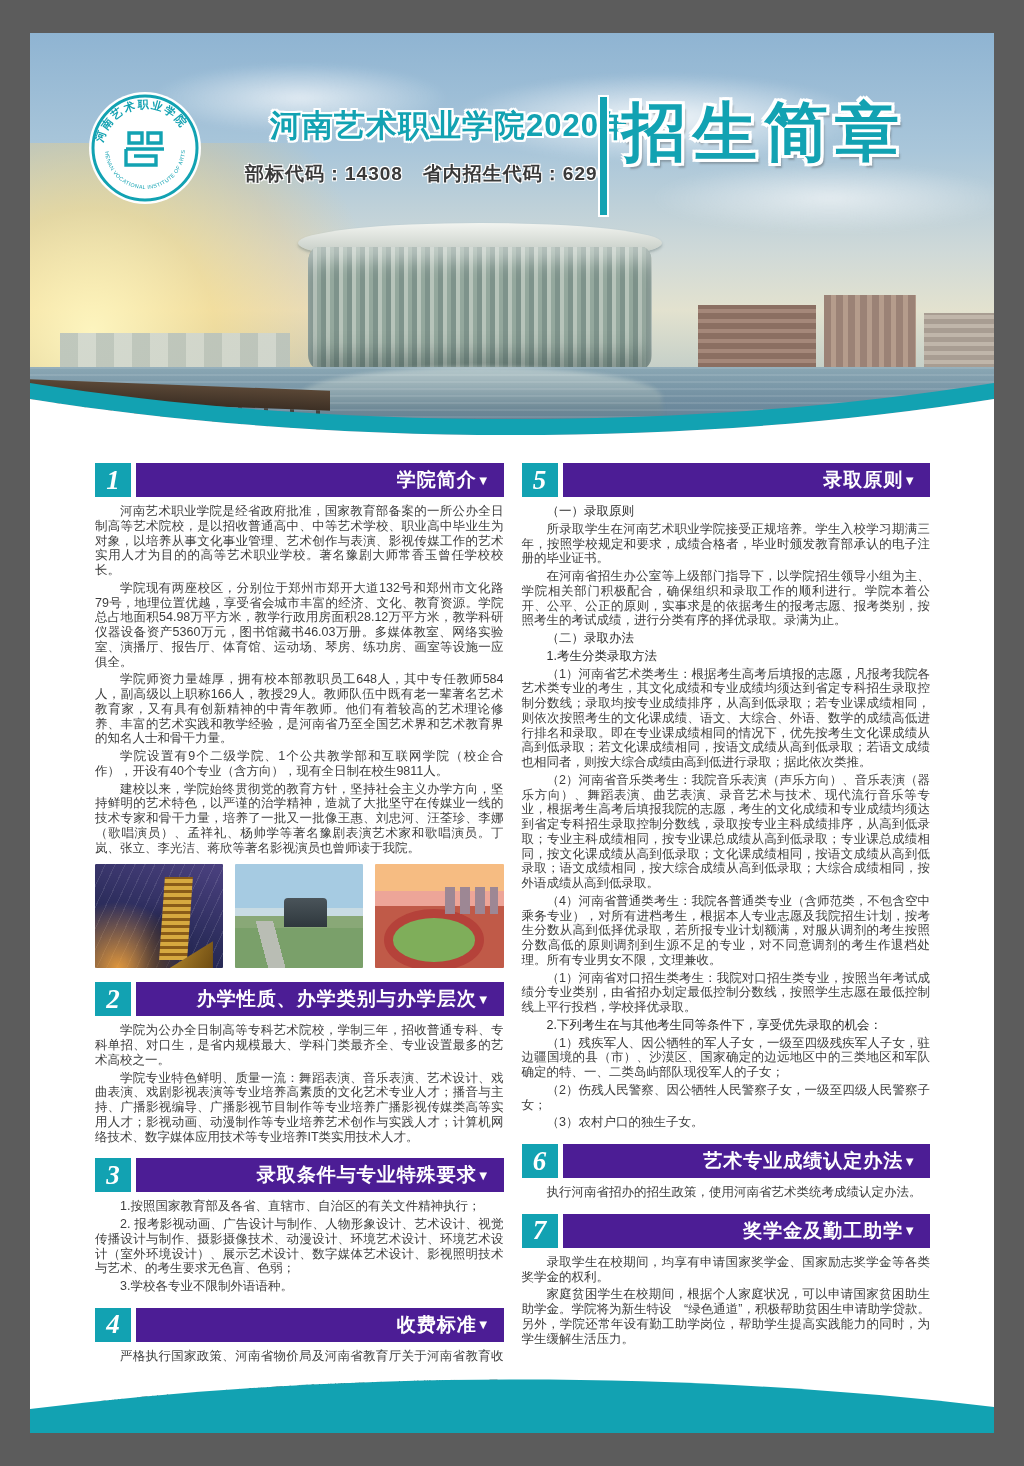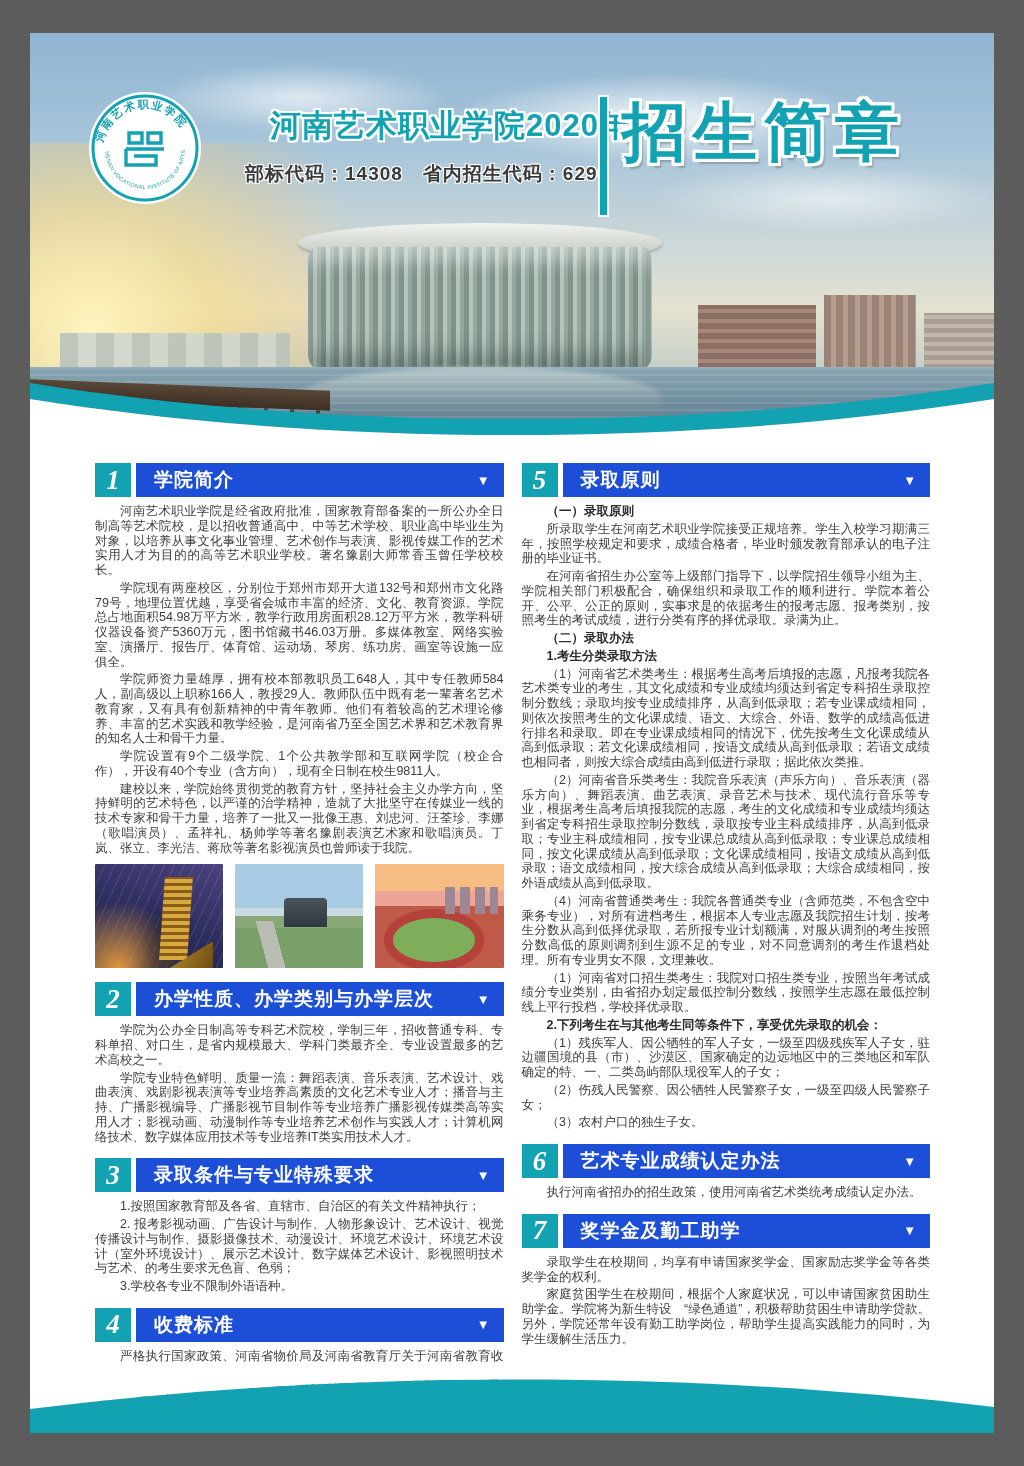--- a/index.html
+++ b/index.html
@@ -53,25 +53,25 @@
   .hero-curve{position:absolute;left:0;bottom:0;width:100%;height:80px;z-index:7;display:block;}
 
   
   .body-cols{display:flex;gap:18px;padding:10px 64px 0 65px;}
   .col{flex:1;min-width:0;}
   .sec{margin-top:14px;}
   .sec:first-child{margin-top:0;}
   .sec-head{display:flex;align-items:stretch;height:34px;margin-bottom:7px;}
   .sec-num{width:36px;background:#12a2b2;color:#fff;display:flex;align-items:center;justify-content:center;
     font-family:"Liberation Serif","DejaVu Serif",serif;font-style:italic;font-weight:700;font-size:27px;margin-right:5px;}
-  .sec-bar{flex:1;background:#1d4ed8;display:flex;align-items:center;padding:0 14px 0 18px;}
+  .sec-bar{flex:1;background:#4c1d95;display:flex;align-items:center;padding:0 14px 0 18px;text-align:right;}
   .sec-title{flex:1;color:#fff;font-weight:700;font-size:19px;letter-spacing:1px;}
   .tri{color:#fff;font-size:13px;}
   .para{margin:3px 0;font-size:12.5px;line-height:1.18;color:#3d3d3d;text-align:justify;text-justify:inter-character;text-indent:2em;}
-  .para.bold{font-weight:700;color:#2b2b2b;}
+  .para.bold{font-weight:400;color:#2b2b2b;}
   .photos{display:flex;gap:12px;margin-top:9px;height:104px;}
   .photo{flex:1;border-radius:1px;position:relative;overflow:hidden;}
   .ph-night{background:
     radial-gradient(ellipse at 18% 100%,rgba(255,170,60,.85),transparent 45%),
     repeating-linear-gradient(115deg,rgba(255,255,255,.10) 0 1px,transparent 1px 9px),
     linear-gradient(200deg,#4b4180 0%,#2c2d5c 55%,#1c2044 100%);}
   .ph-night:before{content:"";position:absolute;left:52%;top:12%;width:22%;height:80%;transform:skewX(-4deg);
     background:repeating-linear-gradient(0deg,#d7a93f 0 4px,#8a5c18 4px 7px);box-shadow:-14px 40px 18px rgba(0,0,0,.3);}
   .ph-night:after{content:"";position:absolute;left:58%;bottom:0;width:34%;height:26%;
     background:linear-gradient(115deg,#b98c2e,#6e4c12);clip-path:polygon(0 100%,100% 100%,100% 0);}

